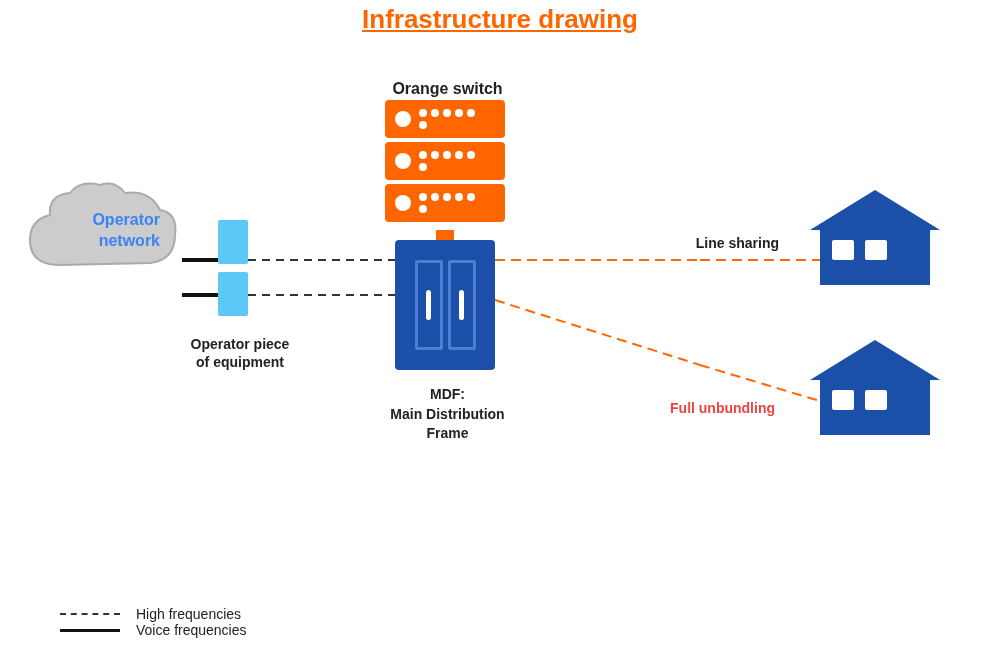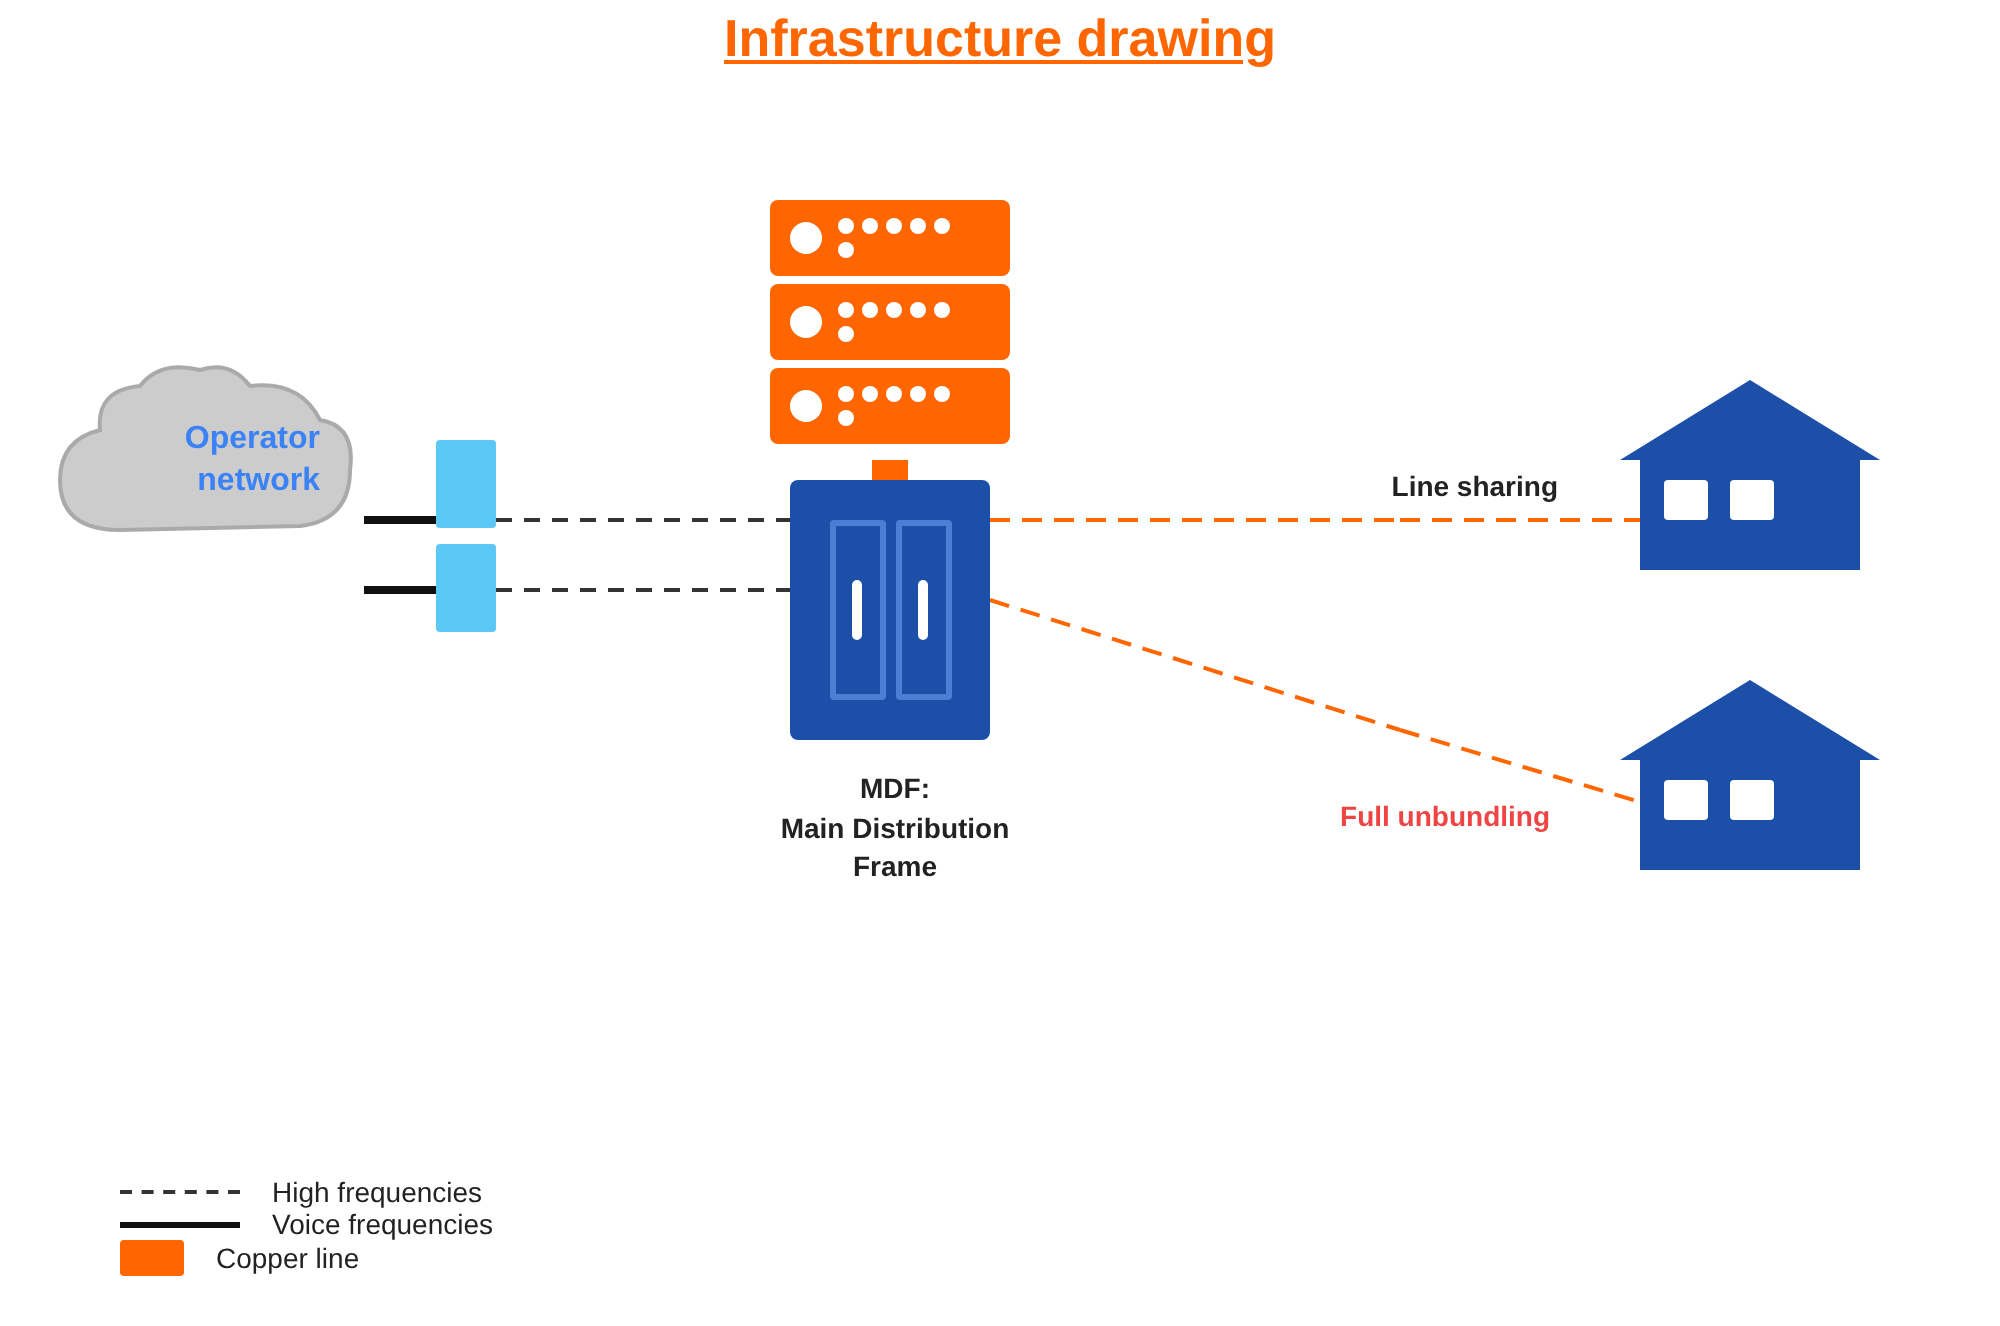--- a/index.html
+++ b/index.html
@@ -303,21 +303,26 @@
     </svg>
   </div>
 
   <div class="cloud-label">Operator network</div>
 
   <div class="ope-box">
     <div class="ope-rect"></div>
     <div class="ope-rect"></div>
   </div>
 
-
+  <div class="ope-label">
+    <span>Operator piece</span><br>
+    <span>of equipment</span>
+  </div>
+
+  <div class="switch-label">Orange switch</div>
 
   <div class="switch-box">
     <div class="switch-unit">
       <div class="switch-circle"></div>
       <div class="switch-dots">
         <div class="switch-dot"></div>
         <div class="switch-dot"></div>
         <div class="switch-dot"></div>
         <div class="switch-dot"></div>
         <div class="switch-dot"></div>
@@ -396,17 +401,13 @@
 
 <div class="legend">
   <div class="legend-item">
     <div class="legend-line-dashed"></div>
     <span class="legend-text">High frequencies</span>
   </div>
   <div class="legend-item">
     <div class="legend-line-solid"></div>
     <span class="legend-text">Voice frequencies</span>
   </div>
-  <div class="legend-item">
-    <div class="legend-rect-orange"></div>
-    <span class="legend-text">Copper line</span>
-  </div>
 </div>
 
 </body></html>

